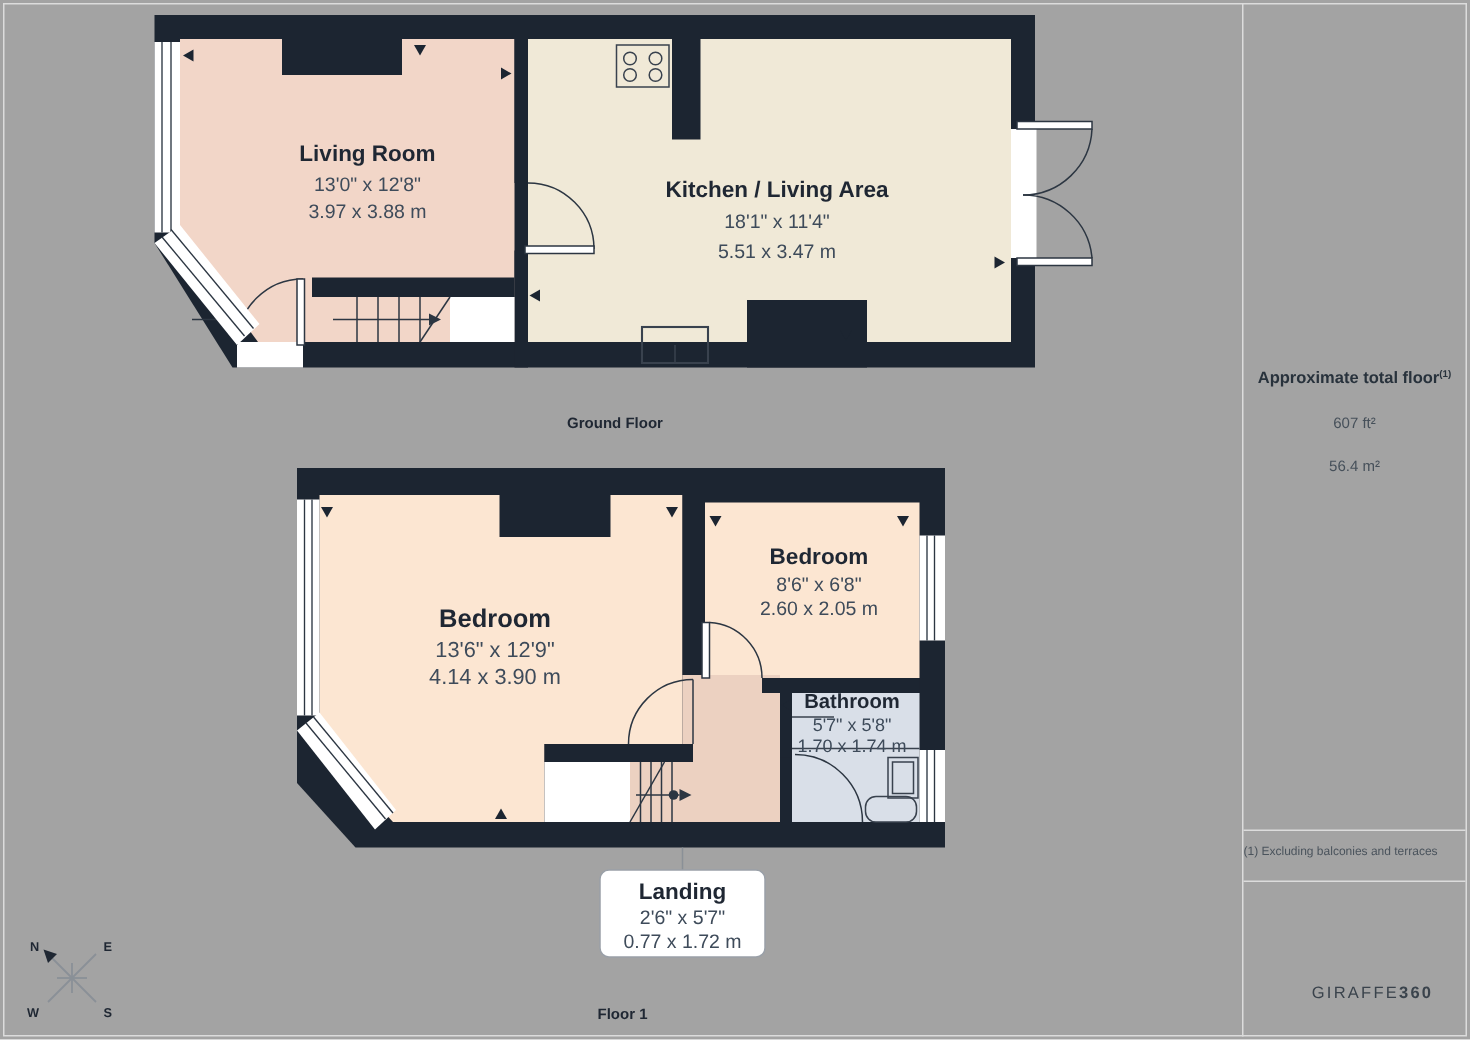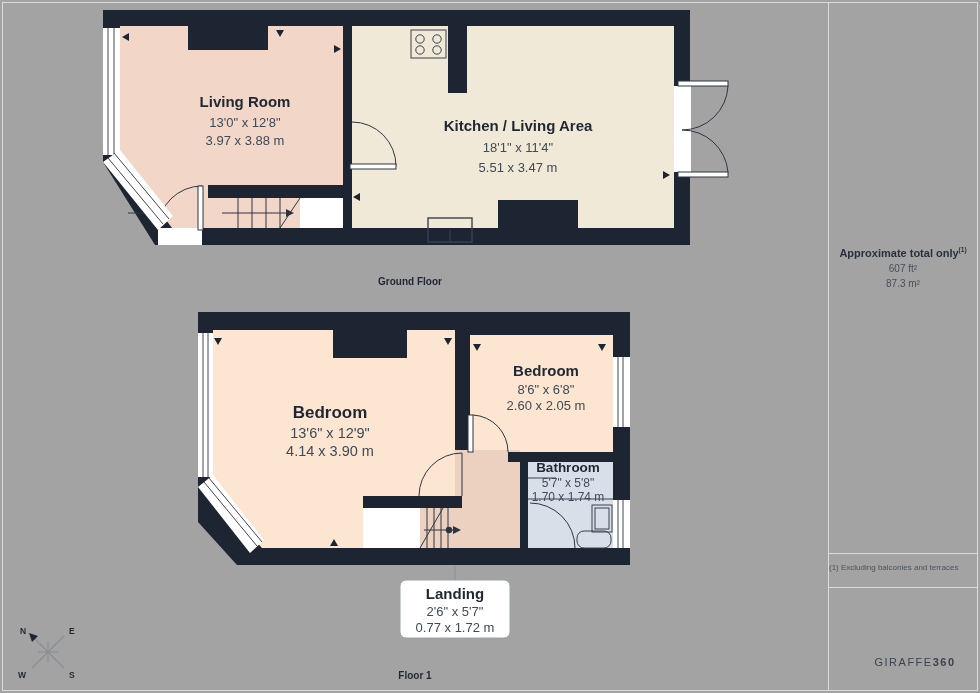--- a/index.html
+++ b/index.html
@@ -16,21 +16,21 @@
   .doorarc{fill:none;stroke:#2c3642;stroke-width:1;}
   .panel{fill:#ffffff;stroke:#2c3642;stroke-width:1;}
   .stair{stroke:#2c3642;stroke-width:1;}
   .tick{fill:#1c2531;}
   
   .sidebar{position:absolute;left:828px;top:2px;width:148px;height:689px;
            border-left:1px solid #dcdcdc;color:#46505a;}
   .area-block{position:absolute;top:244px;left:0;width:100%;text-align:center;}
   .area-title{font-size:11px;font-weight:bold;color:#28323c;}
   .area-title sup{font-size:6.5px;}
-  .area-val{font-size:10px;margin-top:4px;color:#46505a;}
+  .area-val{font-size:10px;margin-top:18px;color:#46505a;}
   .sb-line{position:absolute;left:0;width:100%;border-top:1px solid #dcdcdc;height:0;}
   .footnote{position:absolute;top:561px;left:0;width:100%;text-align:left;
             font-size:8px;color:#4a535c;}
   .disclaimer{position:absolute;top:596px;left:0;width:100%;box-sizing:border-box;
               padding:0 10px;text-align:center;font-size:8.5px;line-height:1.45;color:#4a535c;}
   .brand{position:absolute;top:654px;left:12px;width:100%;text-align:center;
          font-size:11px;letter-spacing:1.5px;color:#3a434c;}
   .brand .bold{font-weight:bold;}
   .compass-letter{font-size:8.5px;font-weight:bold;fill:#1f2733;}
 </style>
@@ -244,24 +244,24 @@
     <polygon fill="#1f2733" points="19,17 28,20 22,26"></polygon>
     <text class="compass-letter" x="10" y="18">N</text>
     <text class="compass-letter" x="59" y="18">E</text>
     <text class="compass-letter" x="8" y="62">W</text>
     <text class="compass-letter" x="59" y="62">S</text>
   </svg>
 
   <div class="sidebar">
     <div class="area-block">
       <div class="area-title">
-        <span>Approximate total only</span><sup>(1)</sup>
+        <span>Approximate total floor</span><sup>(1)</sup>
       </div>
       <div class="area-val">607 ft²</div>
-      <div class="area-val">87.3 m²</div>
+      <div class="area-val">56.4 m²</div>
     </div>
     <div class="sb-line" style="top:551px;"></div>
     <div class="footnote">(1) Excluding balconies and terraces</div>
     <div class="sb-line" style="top:585px;"></div>
     <div class="brand">
       <span>GIRAFFE</span><span class="bold">360</span>
     </div>
   </div>
 </div>
 

